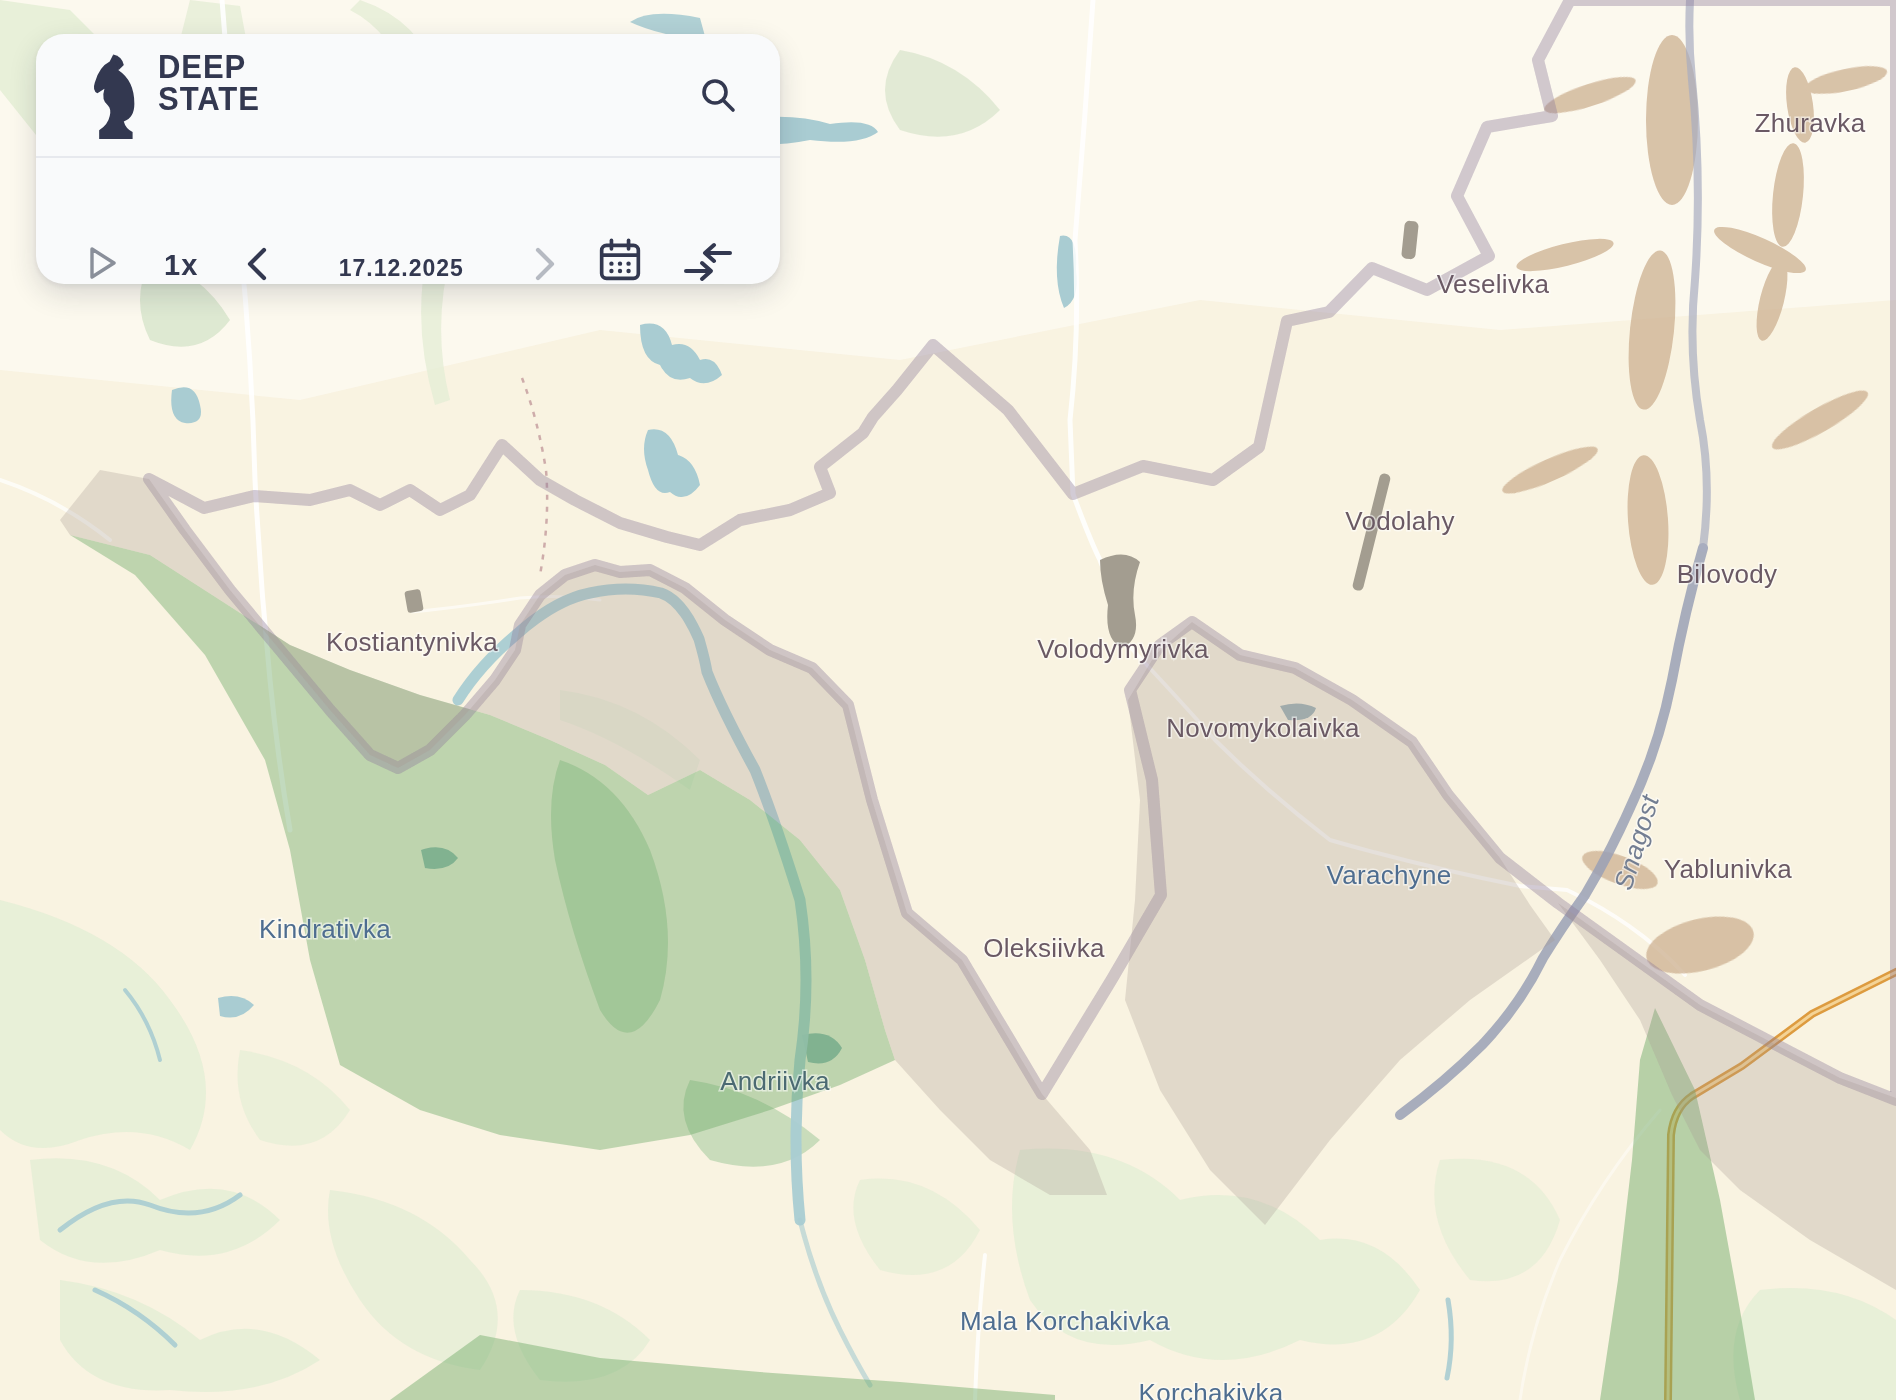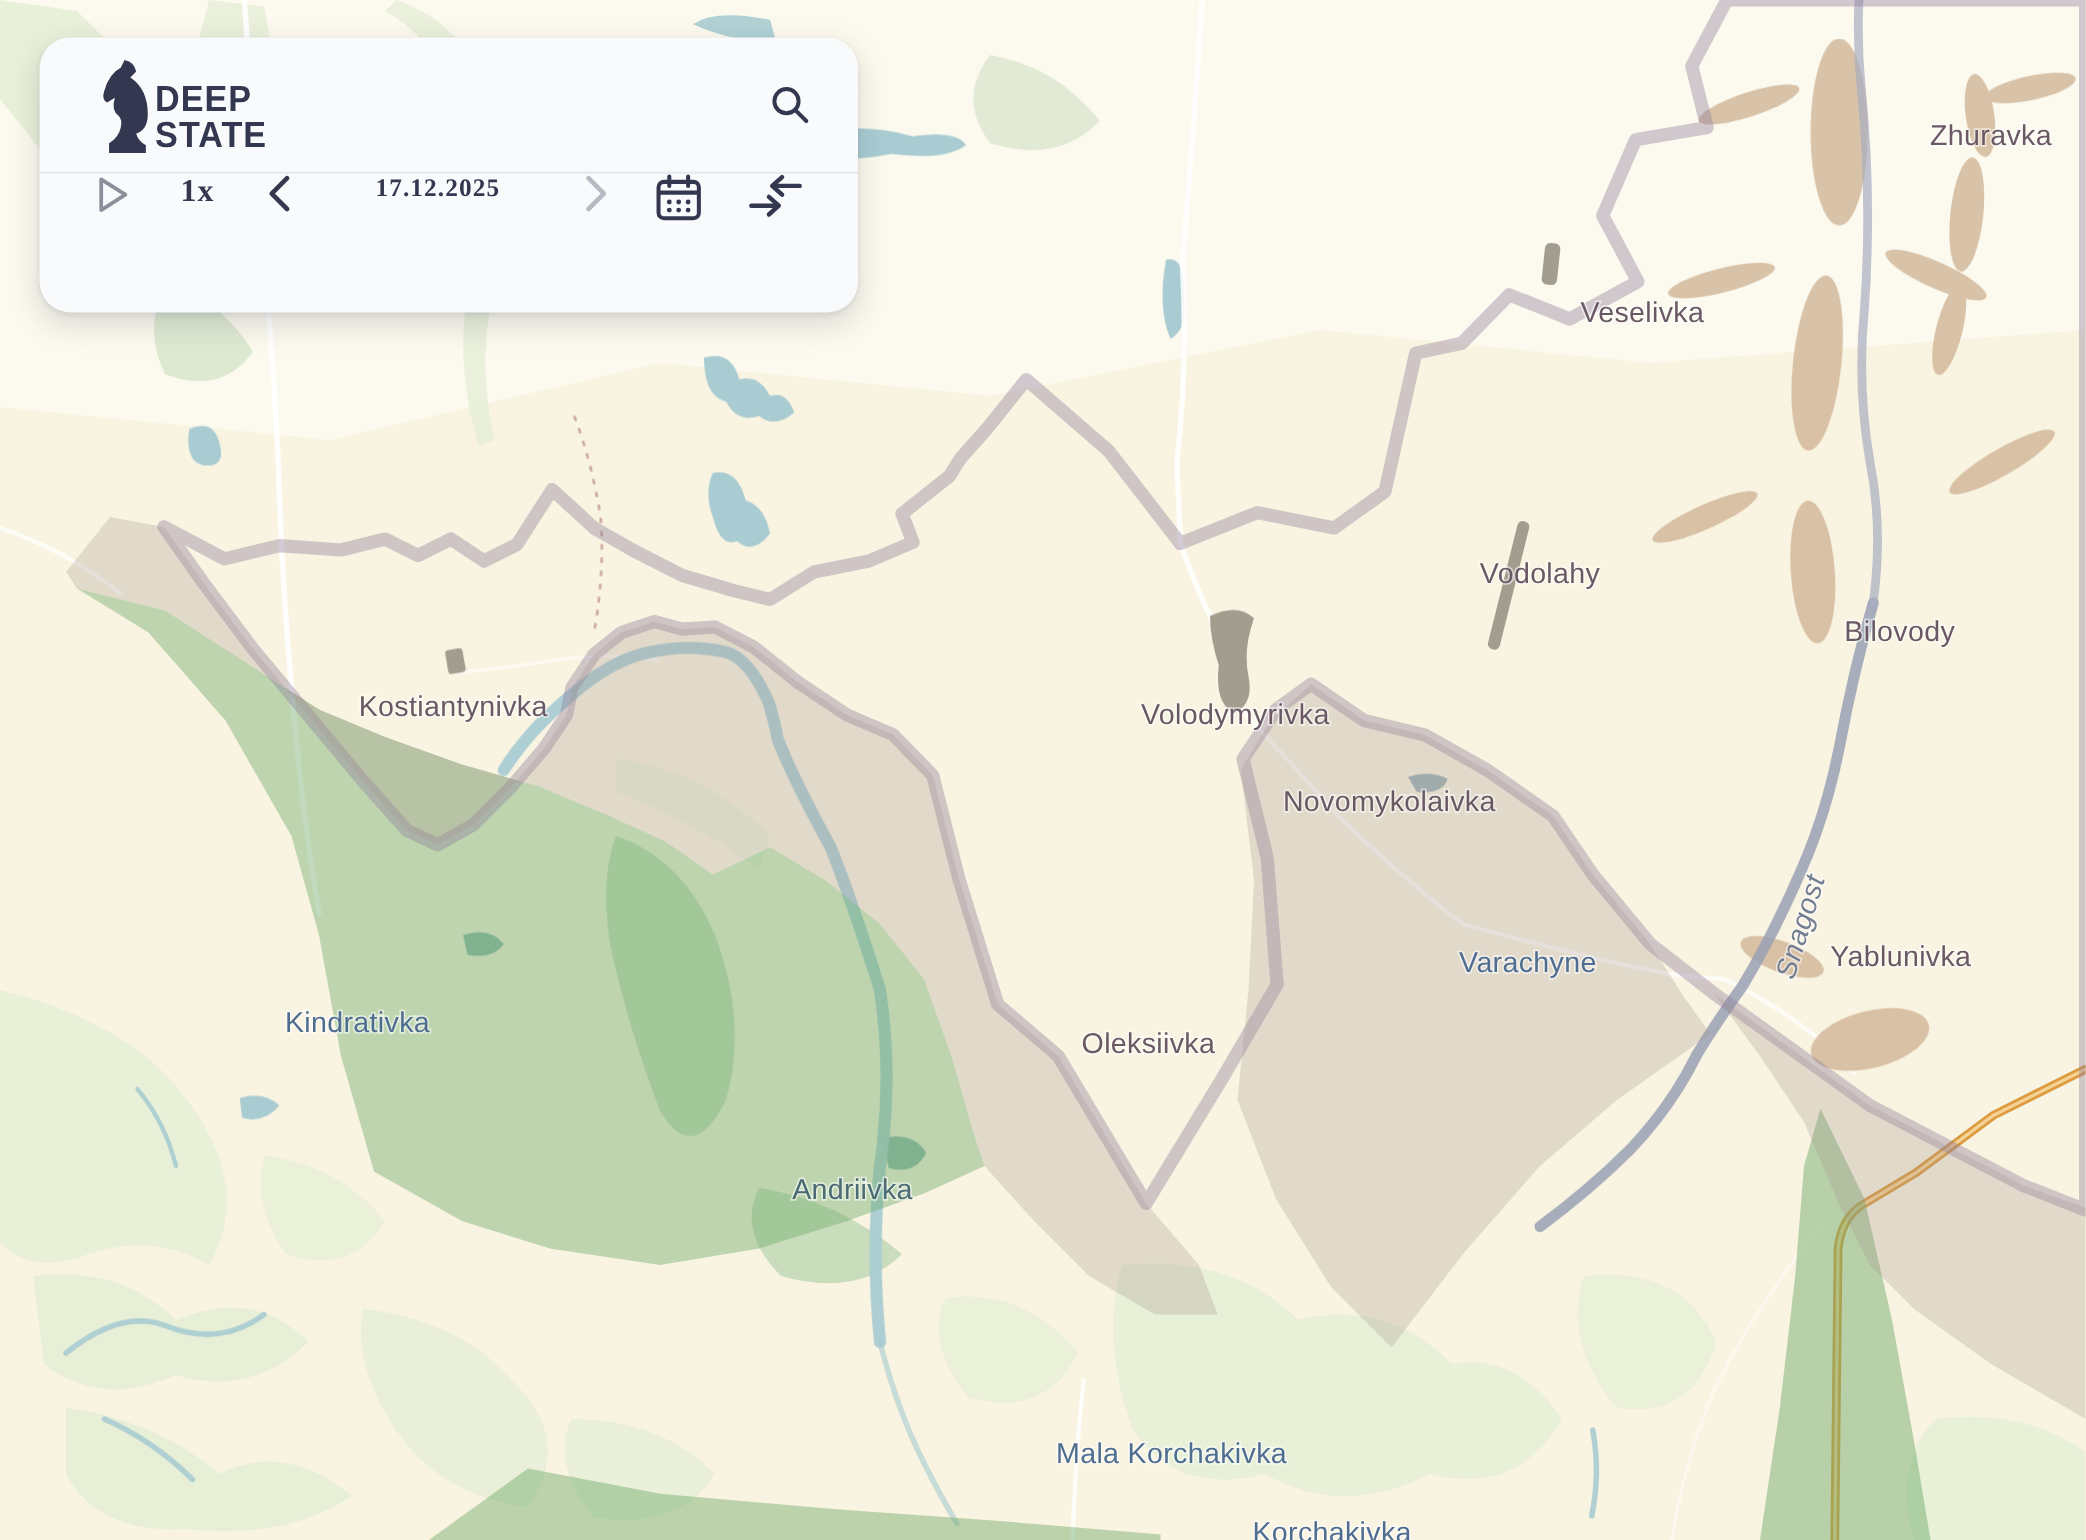--- a/index.html
+++ b/index.html
@@ -15,28 +15,28 @@
   .lbl-red{fill:#6a5964;}
   .lbl-blue{fill:#4e6d90;}
   .lbl-green{fill:#4b6a72;}
   .lbl-water{fill:#737e92;font-style:italic;stroke:rgba(255,255,255,.35);}
 
   
   .panel{position:absolute;left:36px;top:34px;width:744px;height:250px;
     background:#f9fafb;border-radius:28px;
     box-shadow:0 10px 28px rgba(30,35,60,.16),0 2px 6px rgba(30,35,60,.08);}
   .panel-top{height:122px;display:flex;align-items:center;padding:0 40px 0 56px;}
-  .brand{display:flex;align-items:flex-end;gap:3px;}
+  .brand{display:flex;align-items:flex-start;gap:20px;}
   .knight{width:46px;height:88px;flex:0 0 auto;}
   .brand-text{color:#333850;font-weight:bold;font-size:33px;line-height:.98;
     letter-spacing:1px;transform:scaleX(.94);transform-origin:left center;}
   .spacer{flex:1;}
   .divider{height:2px;background:#e7e9ee;margin:0;}
-  .panel-bottom{height:124px;display:flex;align-items:flex-start;
-    padding:0 44px 0 50px;gap:0;font-family:Liberation Serif, serif;}
+  .panel-bottom{height:124px;display:flex;align-items:flex-end;
+    padding:0 44px 0 50px;gap:0;}
   .ctl{display:flex;align-items:center;justify-content:center;cursor:pointer;
     background:none;border:none;padding:0;}
   .speed{color:#333850;font-weight:bold;font-size:29px;margin-left:44px;
     letter-spacing:1px;}
   .datebox{color:#333850;font-weight:bold;font-size:23px;letter-spacing:1px;
     margin:0 36px;min-width:190px;text-align:center;}
   .chev{margin-left:46px;}
   .iconbtn{margin-left:40px;}
 </style>
 </head>

